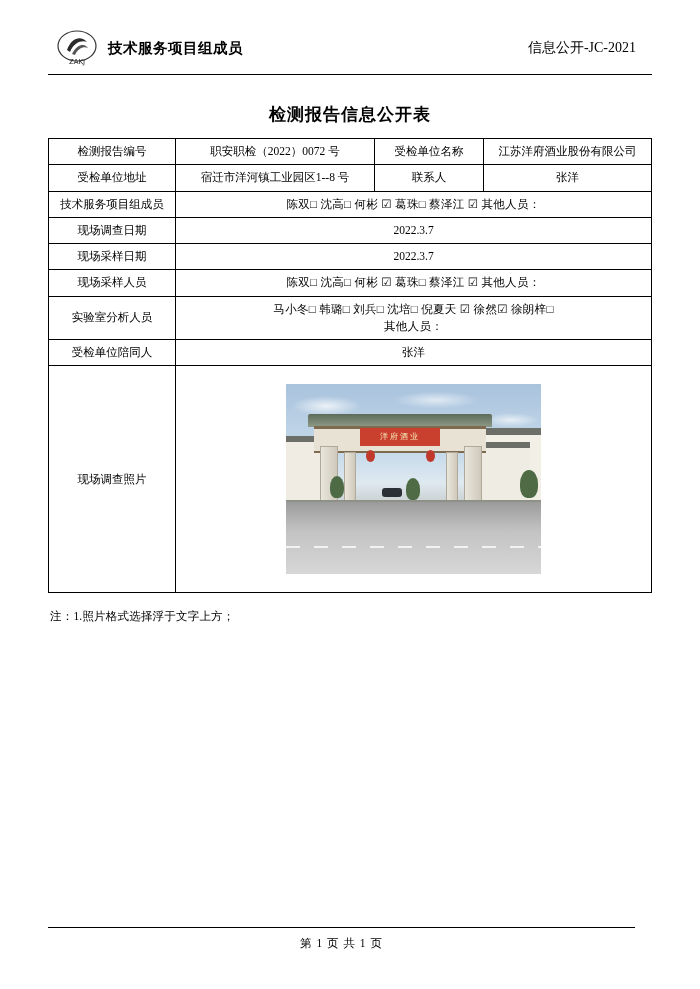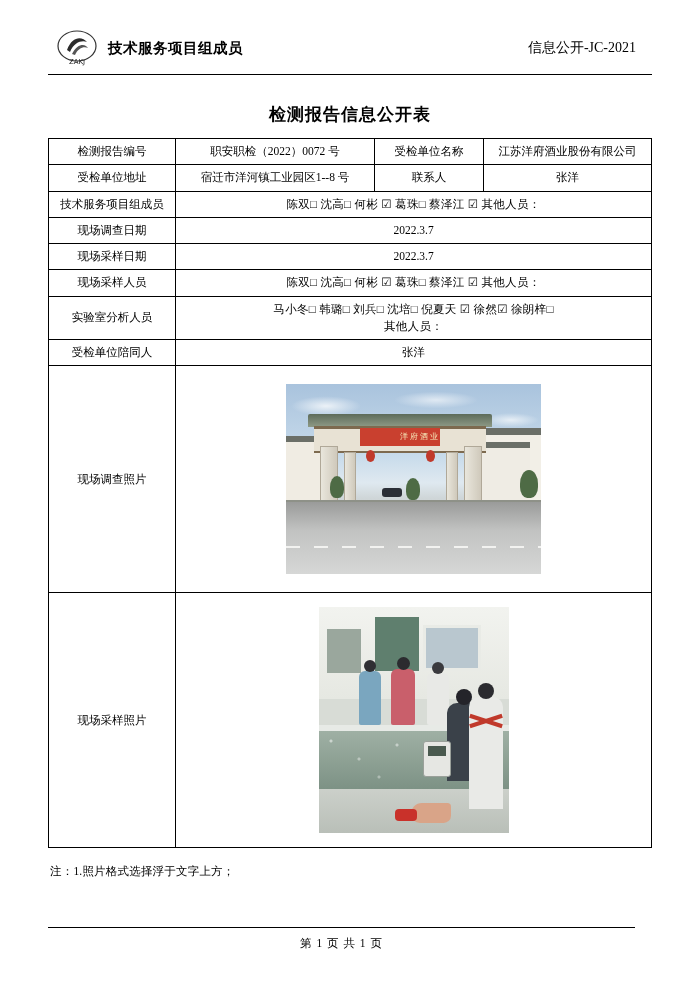--- a/index.html
+++ b/index.html
@@ -130,21 +130,21 @@
     position: absolute; left: -6px; top: 2px; width: 184px; height: 13px;
     background: linear-gradient(#5d6b5a, #8e9a86);
     border-radius: 2px 2px 0 0;
   }
   .gate-sign {
     position: absolute; left: 46px; top: 16px; width: 80px; height: 18px;
     background: #c9402f;
     color: #f5e7b8;
     font-size: 8px;
     line-height: 18px;
-    text-align: right;
+    text-align: center;
     letter-spacing: 2px;
   }
   .pillar {
     position: absolute; top: 34px; width: 16px; height: 58px;
     background: linear-gradient(90deg, #e9e6dc, #cfc9bb);
     border: 1px solid #b0a898;
   }
   .pillar.l { left: 6px; }
   .pillar.r { left: 150px; }
   .pillar.l2 { left: 30px; width: 10px; height: 52px; top: 40px;}
@@ -383,44 +383,20 @@
             <div class="tree t2"></div>
             <div class="tree t3"></div>
             <div class="car"></div>
             <div class="curb"></div>
             <div class="road">
               <div class="road-line"></div>
             </div>
           </div>
         </td>
       </tr>
-      <tr>
-        <td class="label">现场采样照片</td>
-        <td colspan="3" class="photo-cell-2">
-          <div class="photo2">
-            <div class="p2-wall"></div>
-            <div class="p2-cabinet2"></div>
-            <div class="p2-cabinet"></div>
-            <div class="p2-window"></div>
-            <div class="p2-floor"></div>
-            <div class="p2-bench">
-              <div class="p2-bench-specks"></div>
-            </div>
-            <div class="worker w1"></div>
-            <div class="worker w2"></div>
-            <div class="worker w3"></div>
-            <div class="worker w4"></div>
-            <div class="worker w5"></div>
-            <div class="strap1"></div>
-            <div class="strap2"></div>
-            <div class="device"></div>
-            <div class="hand"></div>
-          </div>
-        </td>
-      </tr>
     </tbody>
   </table>
 
   <div class="note">注：1.照片格式选择浮于文字上方；</div>
 
   <div class="footer">
     <div class="footer-rule"></div>
     <div class="footer-text">第 1 页 共 1 页</div>
   </div>
 </div>

